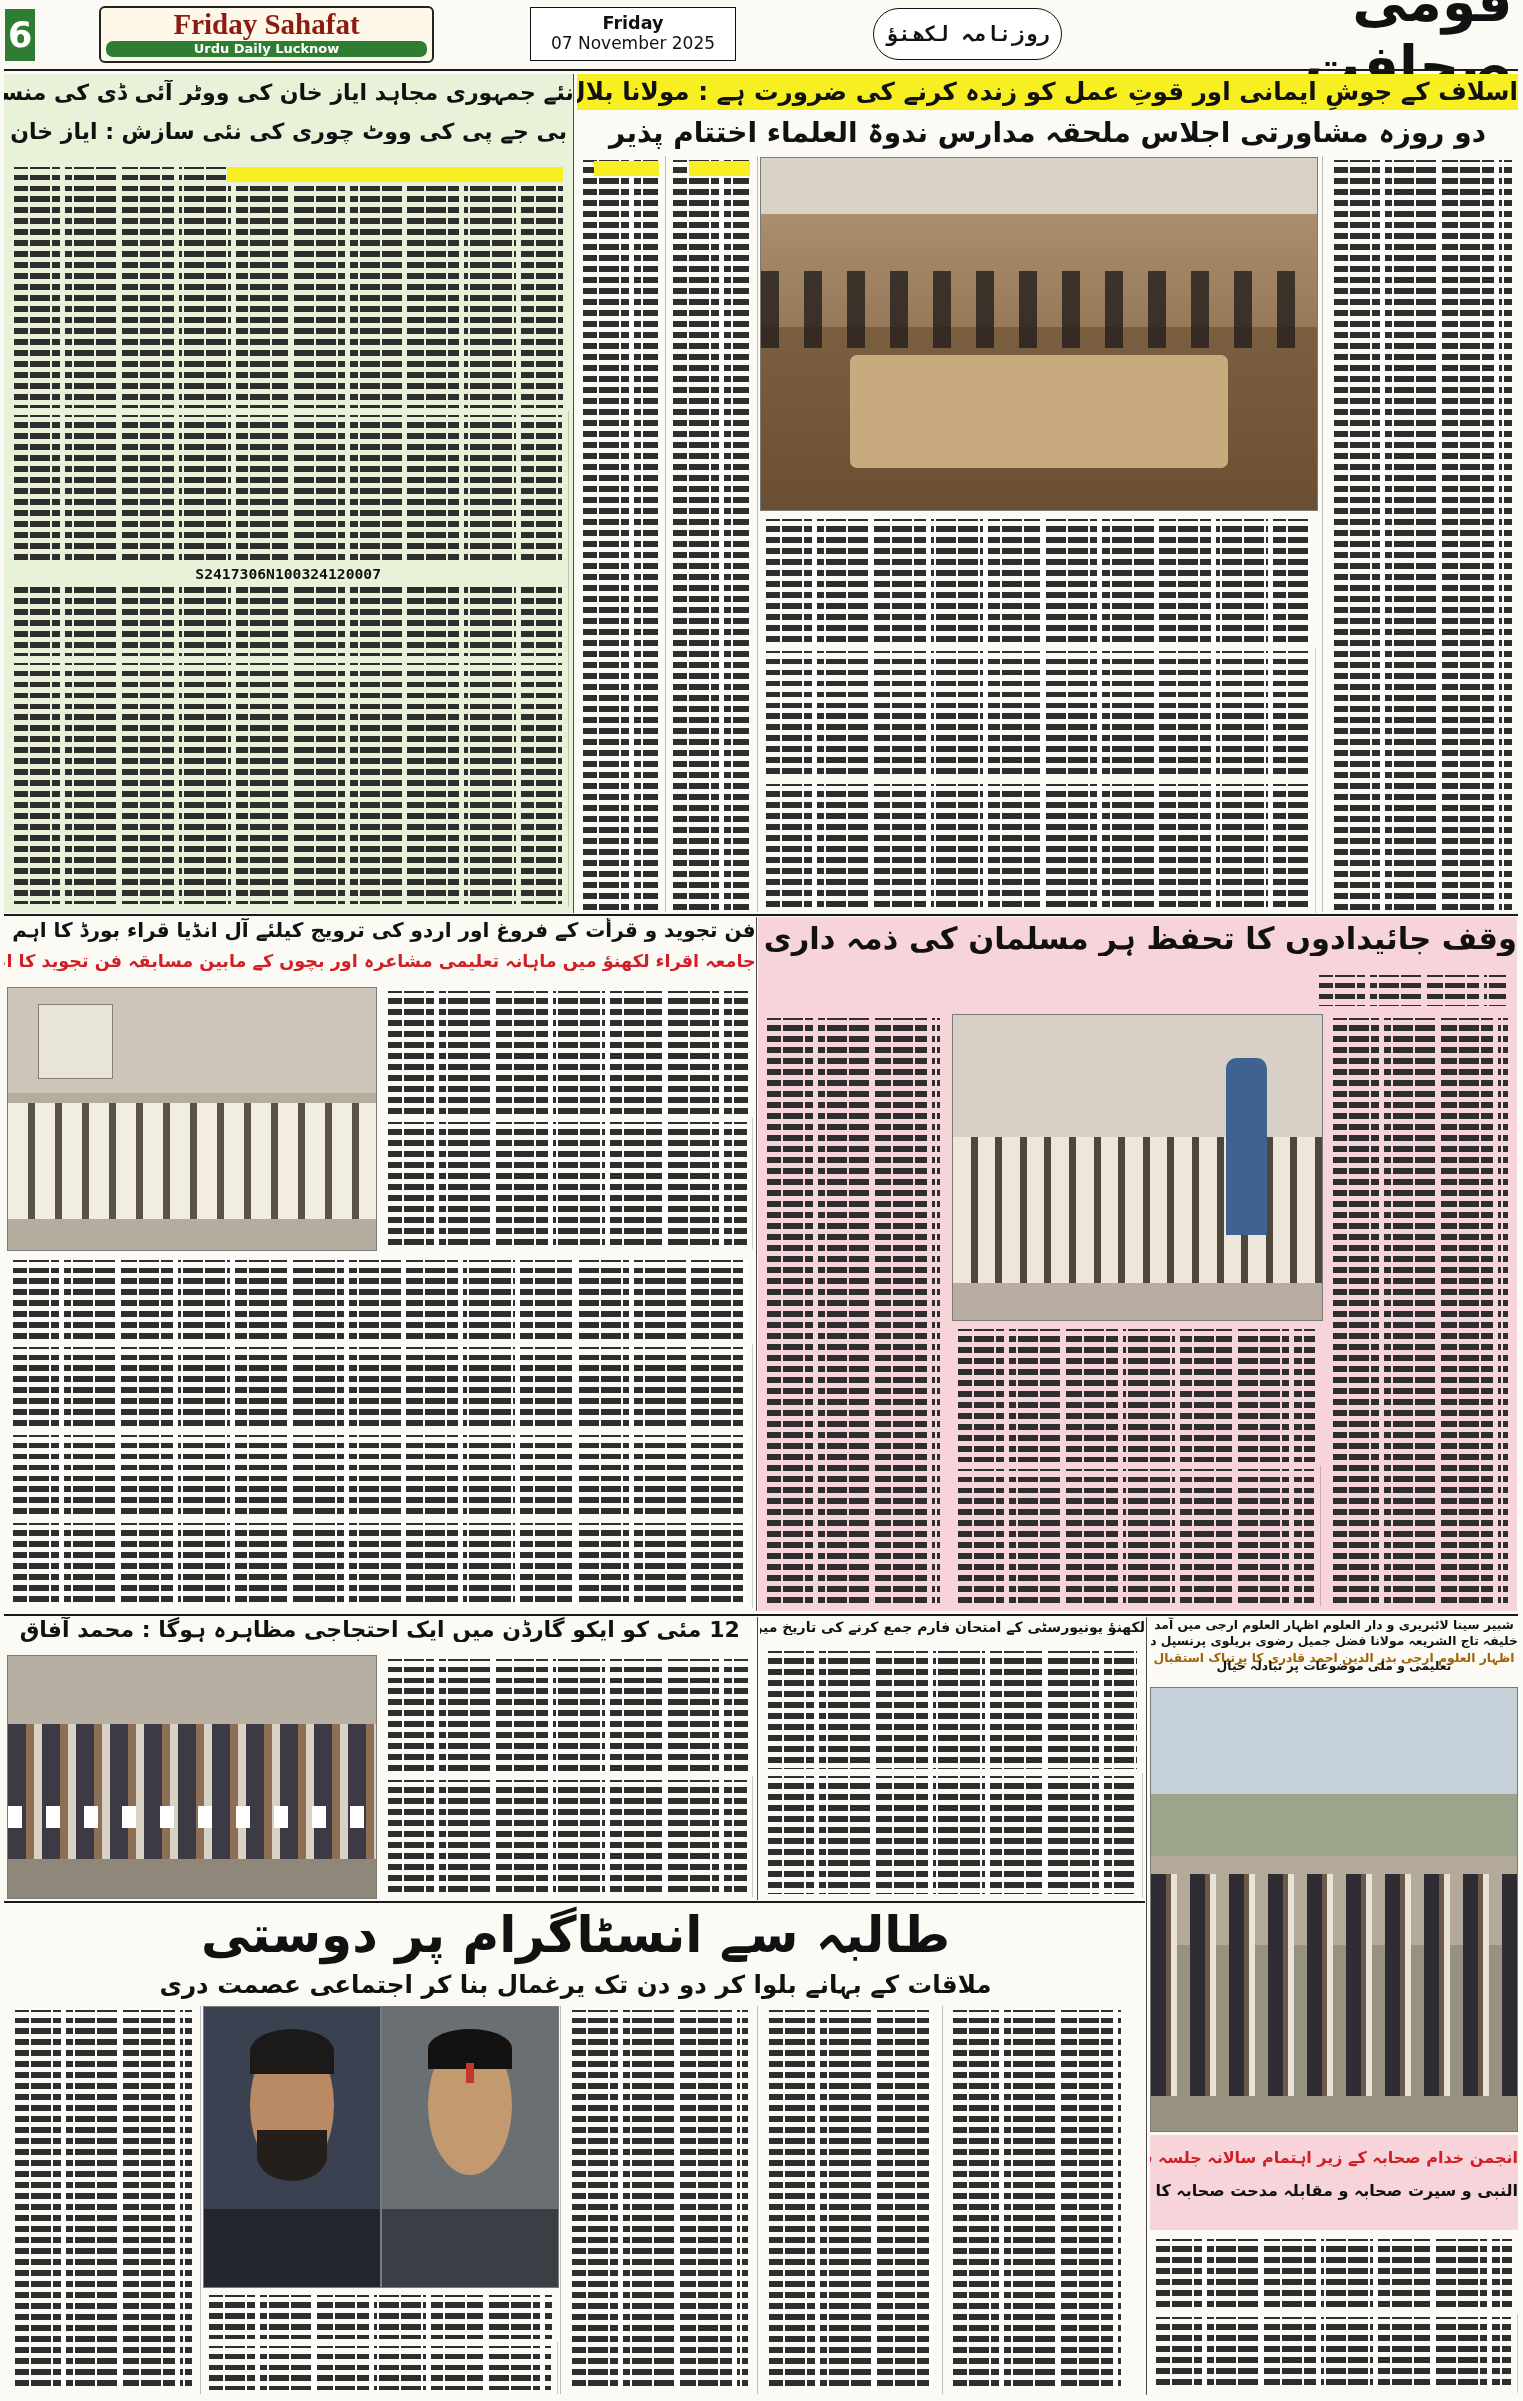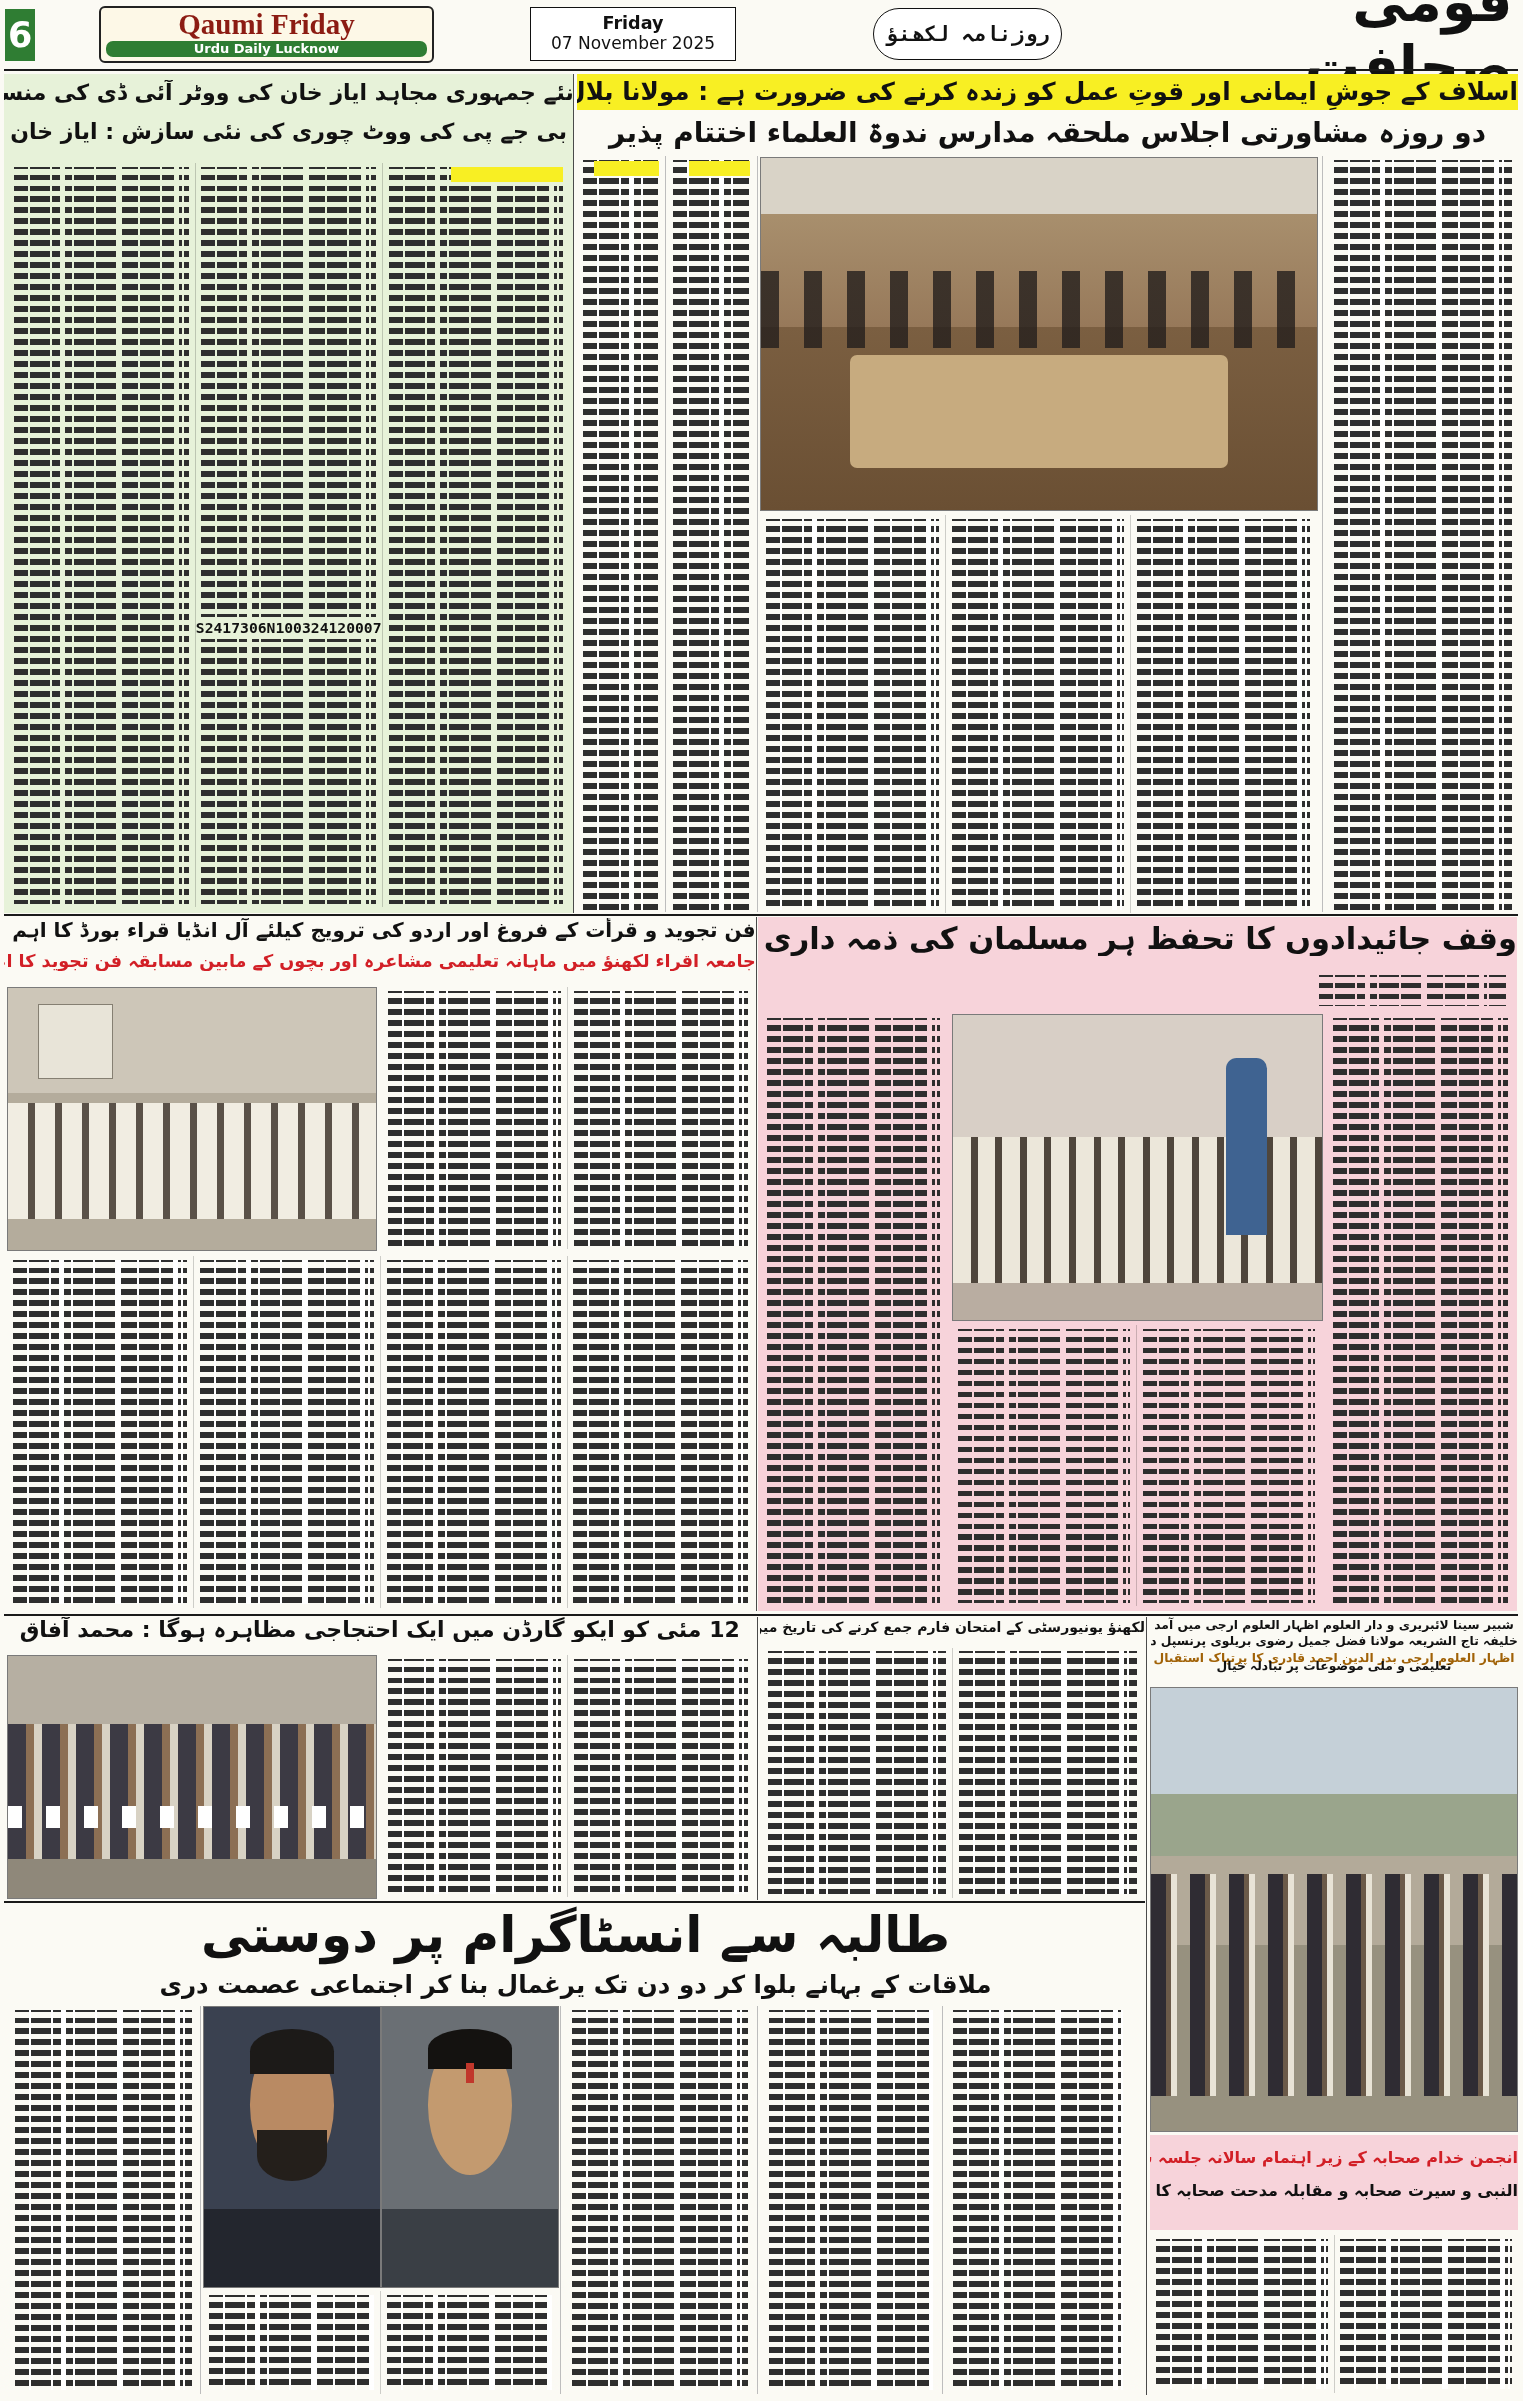--- a/index.html
+++ b/index.html
@@ -10,42 +10,42 @@
   .nowrap{white-space:nowrap;overflow:hidden;}
   
   .textcol{--paper:#ffffff;position:absolute;box-sizing:border-box;padding:3.5px 5.9px;
     background-clip:content-box;
     background-image:
       repeating-linear-gradient(90deg,transparent 0 52px,var(--paper) 52px 57px),
       repeating-linear-gradient(90deg,transparent 0 19.4px,var(--paper) 19.4px 22px),
       repeating-linear-gradient(180deg,#2e2e2e 0 5.3px,transparent 5.3px 11px);}
   .paper-green{--paper:#e7f2d9;}
   .paper-pink{--paper:#f7d3da;}
-  .cols{position:absolute;display:flex;}
+  .cols{position:absolute;display:flex;flex-direction:column;}
   .cols>.textcol{position:relative;flex:1 1 0;}
   .cols>.textcol+.textcol{border-right:1.2px solid rgba(0,0,0,.18);}
   .vdiv{position:absolute;width:1.2px;background:#4a4a4a;}
   .hdiv{position:absolute;height:1.8px;background:#1a1a1a;}
   .photo{position:absolute;border:0.6px solid #7a7a7a;overflow:hidden;background:#9a9386;}
   .band{position:absolute;left:0;right:0;}
   .hl-chip{position:absolute;background:#f8ef23;height:15.2px;}
   .h-ur{position:absolute;direction:rtl;font-weight:bold;text-align:center;left:0;right:0;}
   .latin{font-family:"Liberation Serif",serif;}
 </style>
 </head>
 <body>
 
 <div class="page">
 
   <div class="abs center" style="left:5.9px;top:9.4px;width:30.5px;height:52px;background:#2f7d33;color:#fff;font-size:35px;font-weight:bold;" dir="ltr">
       <span>6</span>
     </div>
 
   <div class="abs" style="left:100px;top:5.9px;width:335px;height:57px;border:2.3px double #222;border-radius:5.9px;background:#fdf8e7;box-sizing:border-box;" dir="ltr">
-    <div class="latin" style="text-align:center;font-size:29px;font-weight:bold;color:#8c1c13;line-height:33px;">Qaumi Friday</div>
+    <div class="latin" style="text-align:center;font-size:29px;font-weight:bold;color:#8c1c13;line-height:33px;">Friday Sahafat</div>
     <div style="margin:0 4.7px;background:#2f7d33;border-radius:7px;color:#fff;text-align:center;font-size:13px;font-weight:bold;line-height:16.4px;">
       <span>Urdu Daily Lucknow</span>
     </div>
   </div>
 
   <div class="abs" style="left:531px;top:7px;width:206px;height:54px;border:1.8px solid #111;background:#fff;box-sizing:border-box;" dir="ltr">
     <div style="text-align:center;font-size:17.6px;font-weight:bold;margin-top:4.7px;">Friday</div>
     <div style="text-align:center;font-size:17px;font-weight:normal;">07 November 2025</div>
   </div>
 

